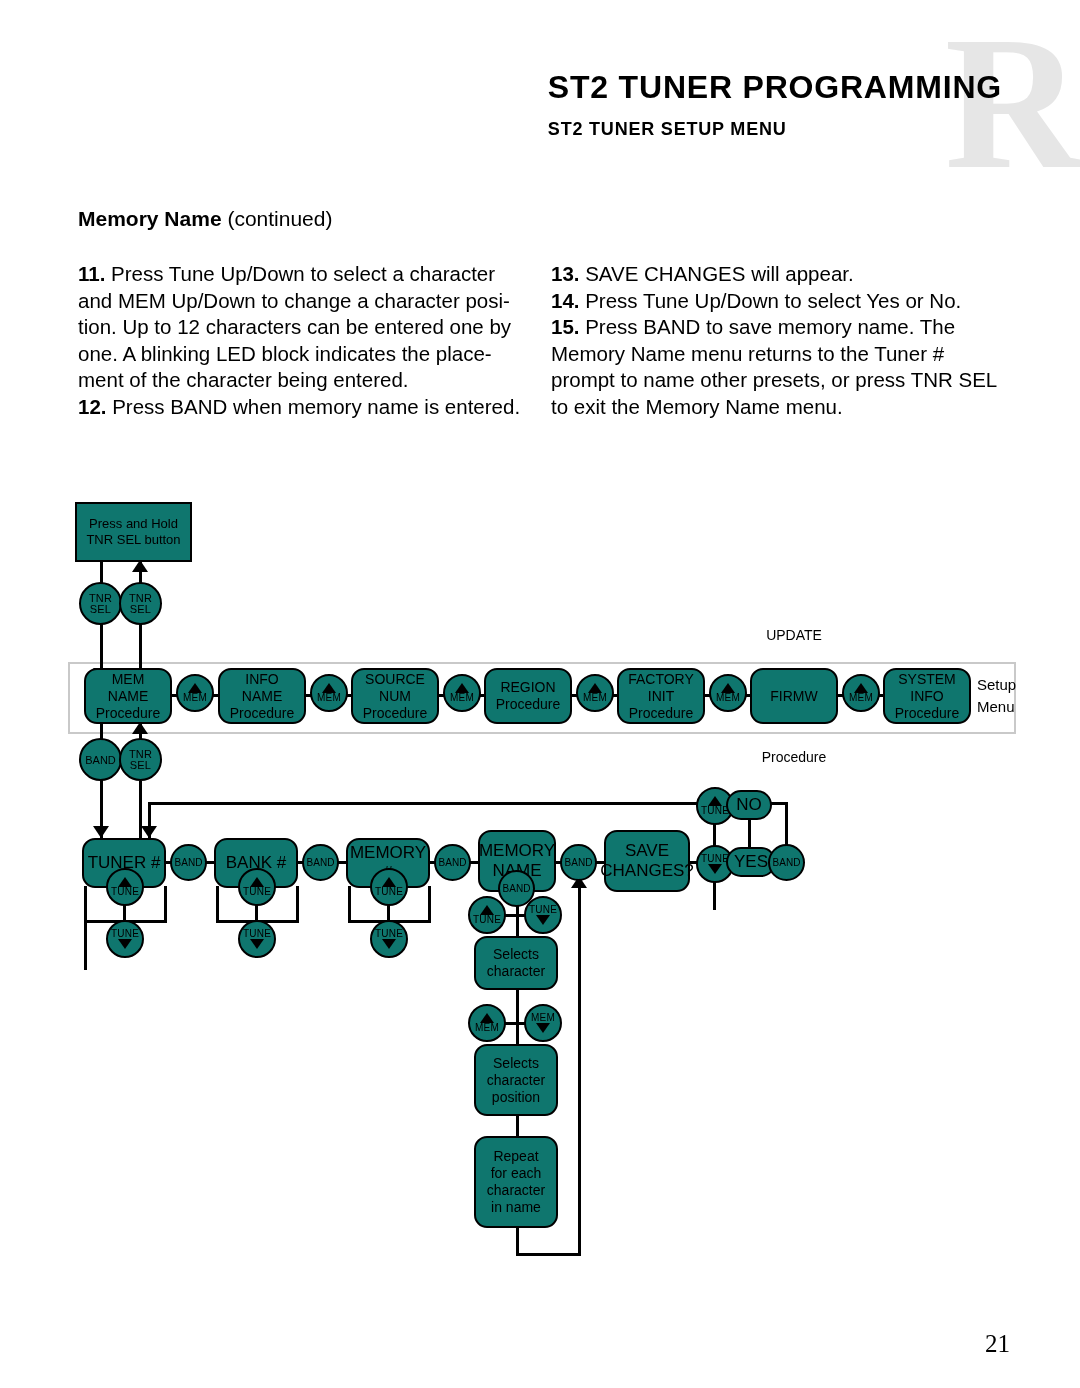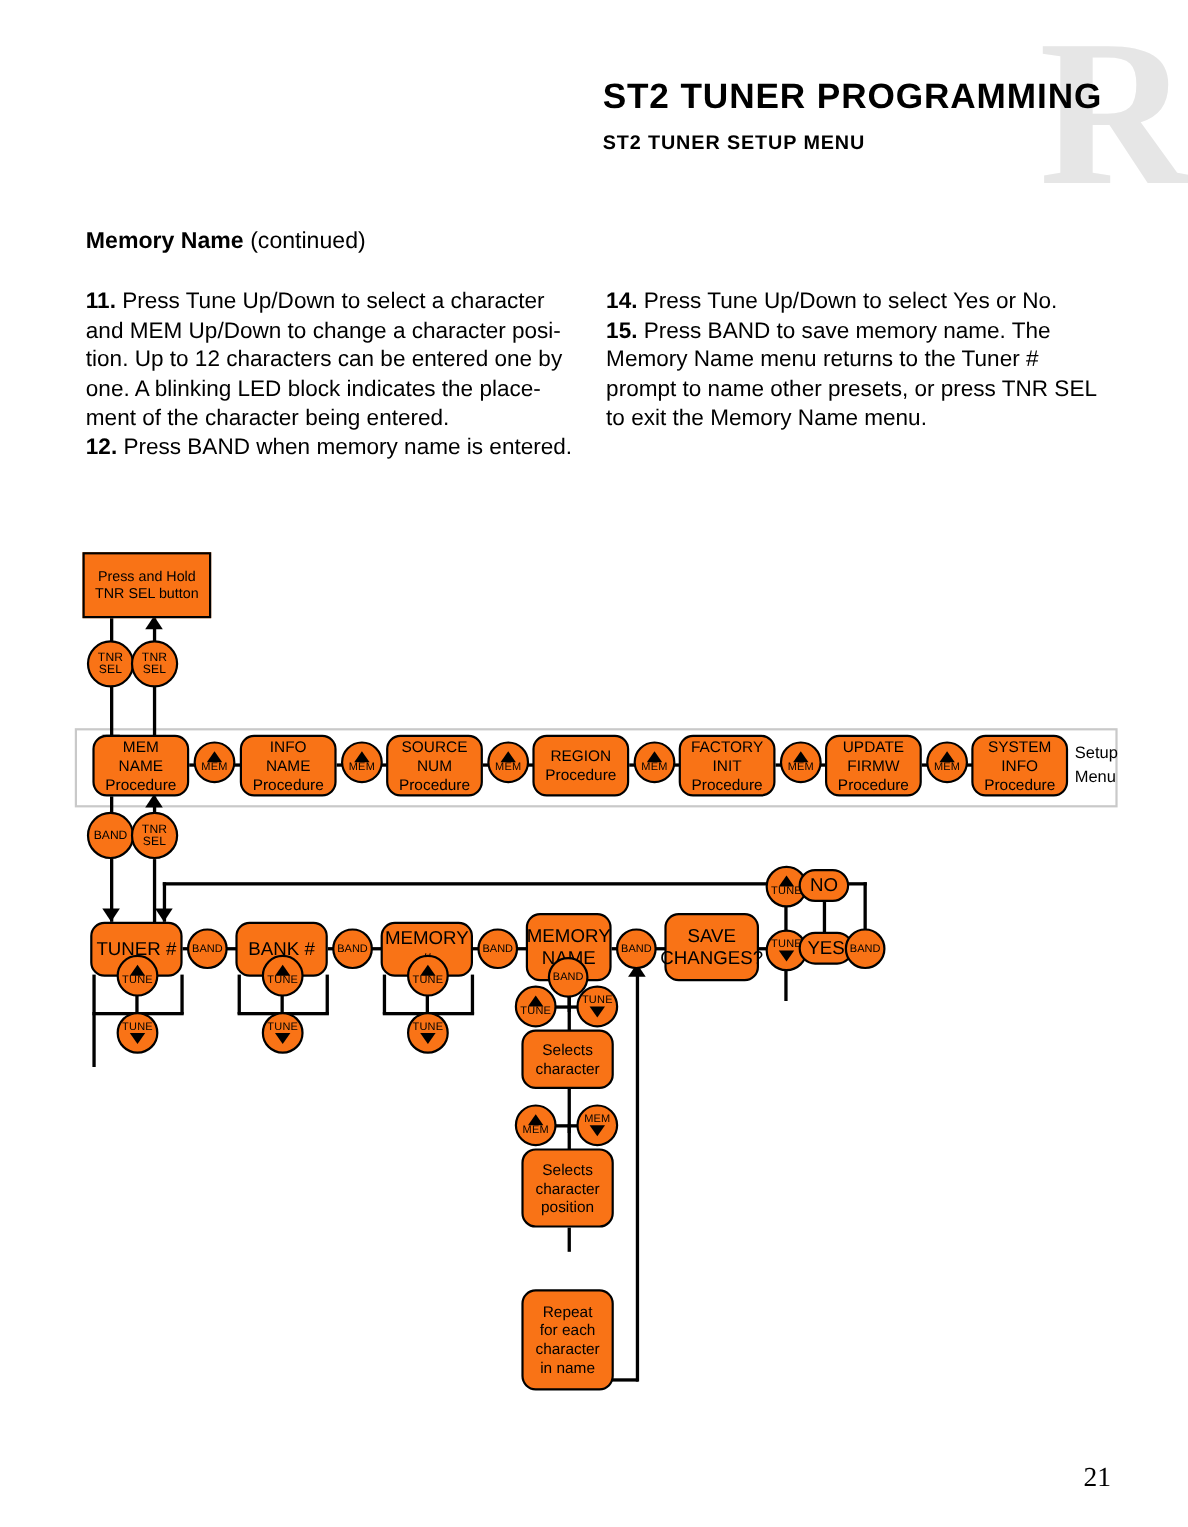--- a/index.html
+++ b/index.html
@@ -83,21 +83,21 @@
   #diagram-title {
     position: absolute;
     left: 388px; top: 42px;
     font-size: 29px;
   }
 
   
   .rect, .rrect, .circ, .pill {
     position: absolute;
     box-sizing: border-box;
-    background: #f97316;
+    background: #0f766e;
     border: 2px solid #000;
     display: flex;
     align-items: center;
     justify-content: center;
     text-align: center;
     z-index: 5;
   }
   .rect { border-radius: 0; }
   .rrect { border-radius: 13px; }
   .circ { border-radius: 50%; text-align: right; }
@@ -169,20 +169,21 @@
 <div id="section-heading">
   <b>Memory Name</b><span> (continued)</span>
 </div>
 
 <div class="col" id="col-left">
   <p class="para"><span class="stepnum">11.</span><span> Press Tune Up/Down to select a character and MEM Up/Down to change a character posi-tion. Up to 12 characters can be entered one by one. A blinking LED block indicates the place-ment of the character being entered.</span></p>
   <p class="para"><span class="stepnum">12.</span><span> Press BAND when memory name is entered.</span></p>
 </div>
 
 <div class="col" id="col-right">
+  <p class="para"><span class="stepnum">13.</span><span> SAVE CHANGES will appear.</span></p>
   <p class="para"><span class="stepnum">14.</span><span> Press Tune Up/Down to select Yes or No.</span></p>
   <p class="para"><span class="stepnum">15.</span><span> Press BAND to save memory name. The Memory Name menu returns to the Tuner # prompt to name other presets, or press TNR SEL to exit the Memory Name menu.</span></p>
 </div>
 
 <div id="diagram">
 
 
   <div class="rect boxtext-sm" style="left:75px; top:42px; width:117px; height:60px; white-space:pre-line;">Press and Hold
 TNR SEL button</div>
 
@@ -255,21 +256,21 @@
     <span>INIT</span>
     <span>Procedure</span>
   </div>
   <div class="line h" style="left:705px; top:234px; width:12px;"></div>
   <div class="circ btn-stack" style="left:709px; top:214px; width:38px; height:38px; flex-direction:column;">
     <span class="tri-up"></span>
     <span class="btn-label sm">MEM</span>
   </div>
   <div class="line h" style="left:743px; top:234px; width:12px;"></div>
 
-  <div class="rrect boxtext" style="left:750px; top:208px; width:88px; height:56px; flex-direction:column;">
+  <div class="rrect boxtext" style="left:750px; top:208px; width:88px; height:56px; flex-direction:column;gap:44px;">
     <span>UPDATE</span>
     <span>FIRMW</span>
     <span>Procedure</span>
   </div>
   <div class="line h" style="left:838px; top:234px; width:12px;"></div>
   <div class="circ btn-stack" style="left:842px; top:214px; width:38px; height:38px; flex-direction:column;">
     <span class="tri-up"></span>
     <span class="btn-label sm">MEM</span>
   </div>
   <div class="line h" style="left:876px; top:234px; width:12px;"></div>
@@ -440,21 +441,21 @@
     <span class="tri-dn"></span>
   </div>
   <div class="line v" style="left:516px; top:562px; height:28px;"></div>
 
   <div class="rrect boxtext" style="left:474px; top:584px; width:84px; height:72px; white-space:pre-line;">Selects
 character
 position</div>
 
   <div class="line v" style="left:516px; top:656px; height:22px;"></div>
 
-  <div class="rrect boxtext" style="left:474px; top:676px; width:84px; height:92px; white-space:pre-line;margin-top:36px;">Repeat
+  <div class="rrect boxtext" style="left:474px; top:676px; width:84px; height:92px; white-space:pre-line;">Repeat
 for each
 character
 in name</div>
 
   <div class="line v" style="left:516px; top:760px; height:36px;"></div>
   <div class="line h" style="left:516px; top:793px; width:64px;"></div>
   <div class="line v" style="left:578px; top:418px; height:378px;"></div>
   <div class="arrow-up" style="left:571px; top:416px;"></div>
 
 </div>

